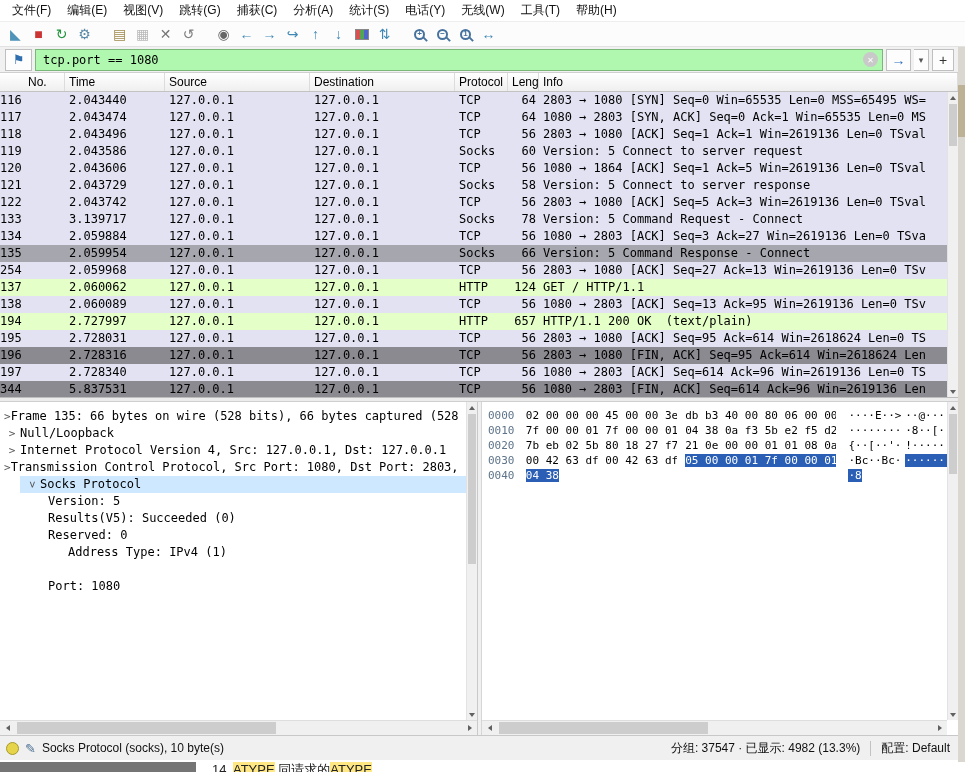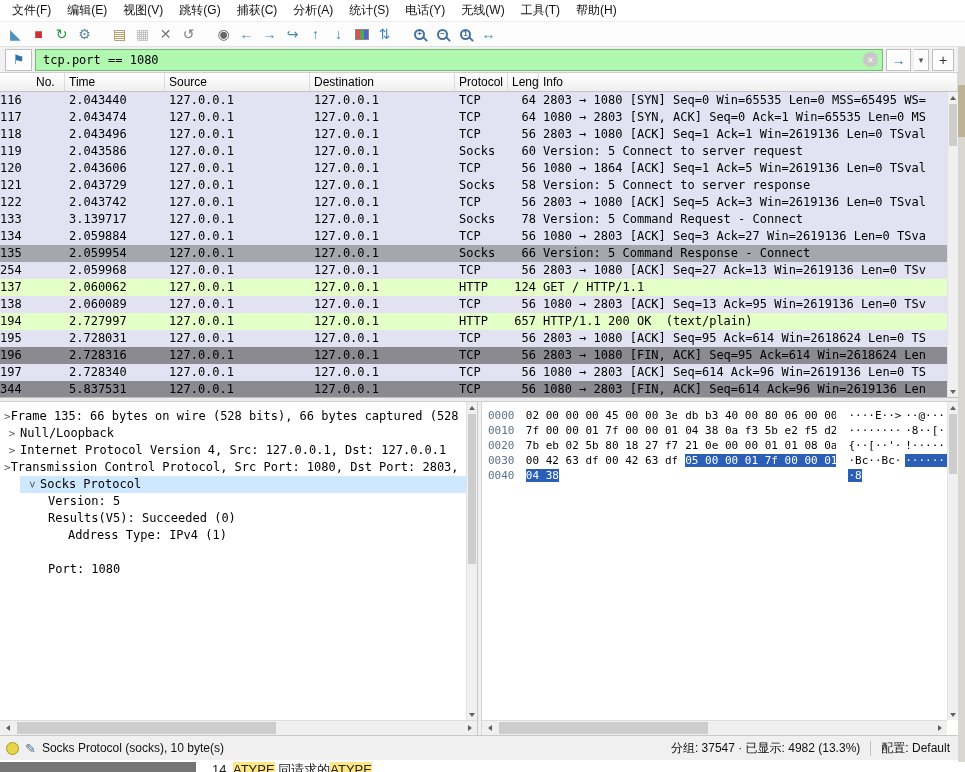--- a/index.html
+++ b/index.html
@@ -222,21 +222,21 @@
     <button class="fb-apply">
         <span>→</span>
       </button>
     <button class="fb-dd">
         <span>▾</span>
       </button>
     <button class="fb-plus">+</button>
   </div>
 
   <div class="list-header" id="list-header">
-      <div class="hcell" style="width: 65px; padding-left: 36px;">No.</div>
+      <div class="hcell" style="width: 65px; padding-left: 28px;">No.</div>
       <div class="hcell" style="width: 100px;">Time</div>
       <div class="hcell" style="width: 145px;">Source</div>
       <div class="hcell" style="width: 145px;">Destination</div>
       <div class="hcell" style="width: 53px;">Protocol</div>
       <div class="hcell" style="width: 31px;">Lengtl</div>
       <div class="hcell" style="flex: 1 1 0%;">Info</div>
     </div>
 
   <div class="list-body">
     <div id="list-rows">
@@ -271,20 +271,21 @@
   <div class="bottom">
     <div class="details">
       <div class="details-rows" id="details-rows">
           <div class="trow" style="padding-left: 4px;"><span class="texp">&gt;</span><span class="ttext">Frame 135: 66 bytes on wire (528 bits), 66 bytes captured (528 bi</span></div>
           <div class="trow" style="padding-left: 4px;"><span class="texp">&gt;</span><span class="ttext">Null/Loopback</span></div>
           <div class="trow" style="padding-left: 4px;"><span class="texp">&gt;</span><span class="ttext">Internet Protocol Version 4, Src: 127.0.0.1, Dst: 127.0.0.1</span></div>
           <div class="trow" style="padding-left: 4px;"><span class="texp">&gt;</span><span class="ttext">Transmission Control Protocol, Src Port: 1080, Dst Port: 2803, Se</span></div>
           <div class="trow selected" style="padding-left: 4px;"><span class="texp open">&gt;</span><span class="ttext">Socks Protocol</span></div>
           <div class="trow" style="padding-left: 32px;"><span class="texp"></span><span class="ttext">Version: 5</span></div>
           <div class="trow" style="padding-left: 32px;"><span class="texp"></span><span class="ttext">Results(V5): Succeeded (0)</span></div>
+          <div class="trow" style="padding-left: 32px;"><span class="texp"></span><span class="ttext">Reserved: 0</span></div>
           <div class="trow" style="padding-left: 52px;"><span class="texp"></span><span class="ttext">Address Type: IPv4 (1)</span></div>
           <div class="trow" style="padding-left: 32px;"><span class="texp"></span></div>
           <div class="trow" style="padding-left: 32px;"><span class="texp"></span><span class="ttext">Port: 1080</span></div>
         </div>
       <div class="vscroll" style="bottom:15px;">
         <div class="sarrow up"></div>
         <div class="sthumb" style="top:12px;height:150px;"></div>
         <div class="sarrow down"></div>
       </div>
       <div class="hscroll" style="right:0;">

